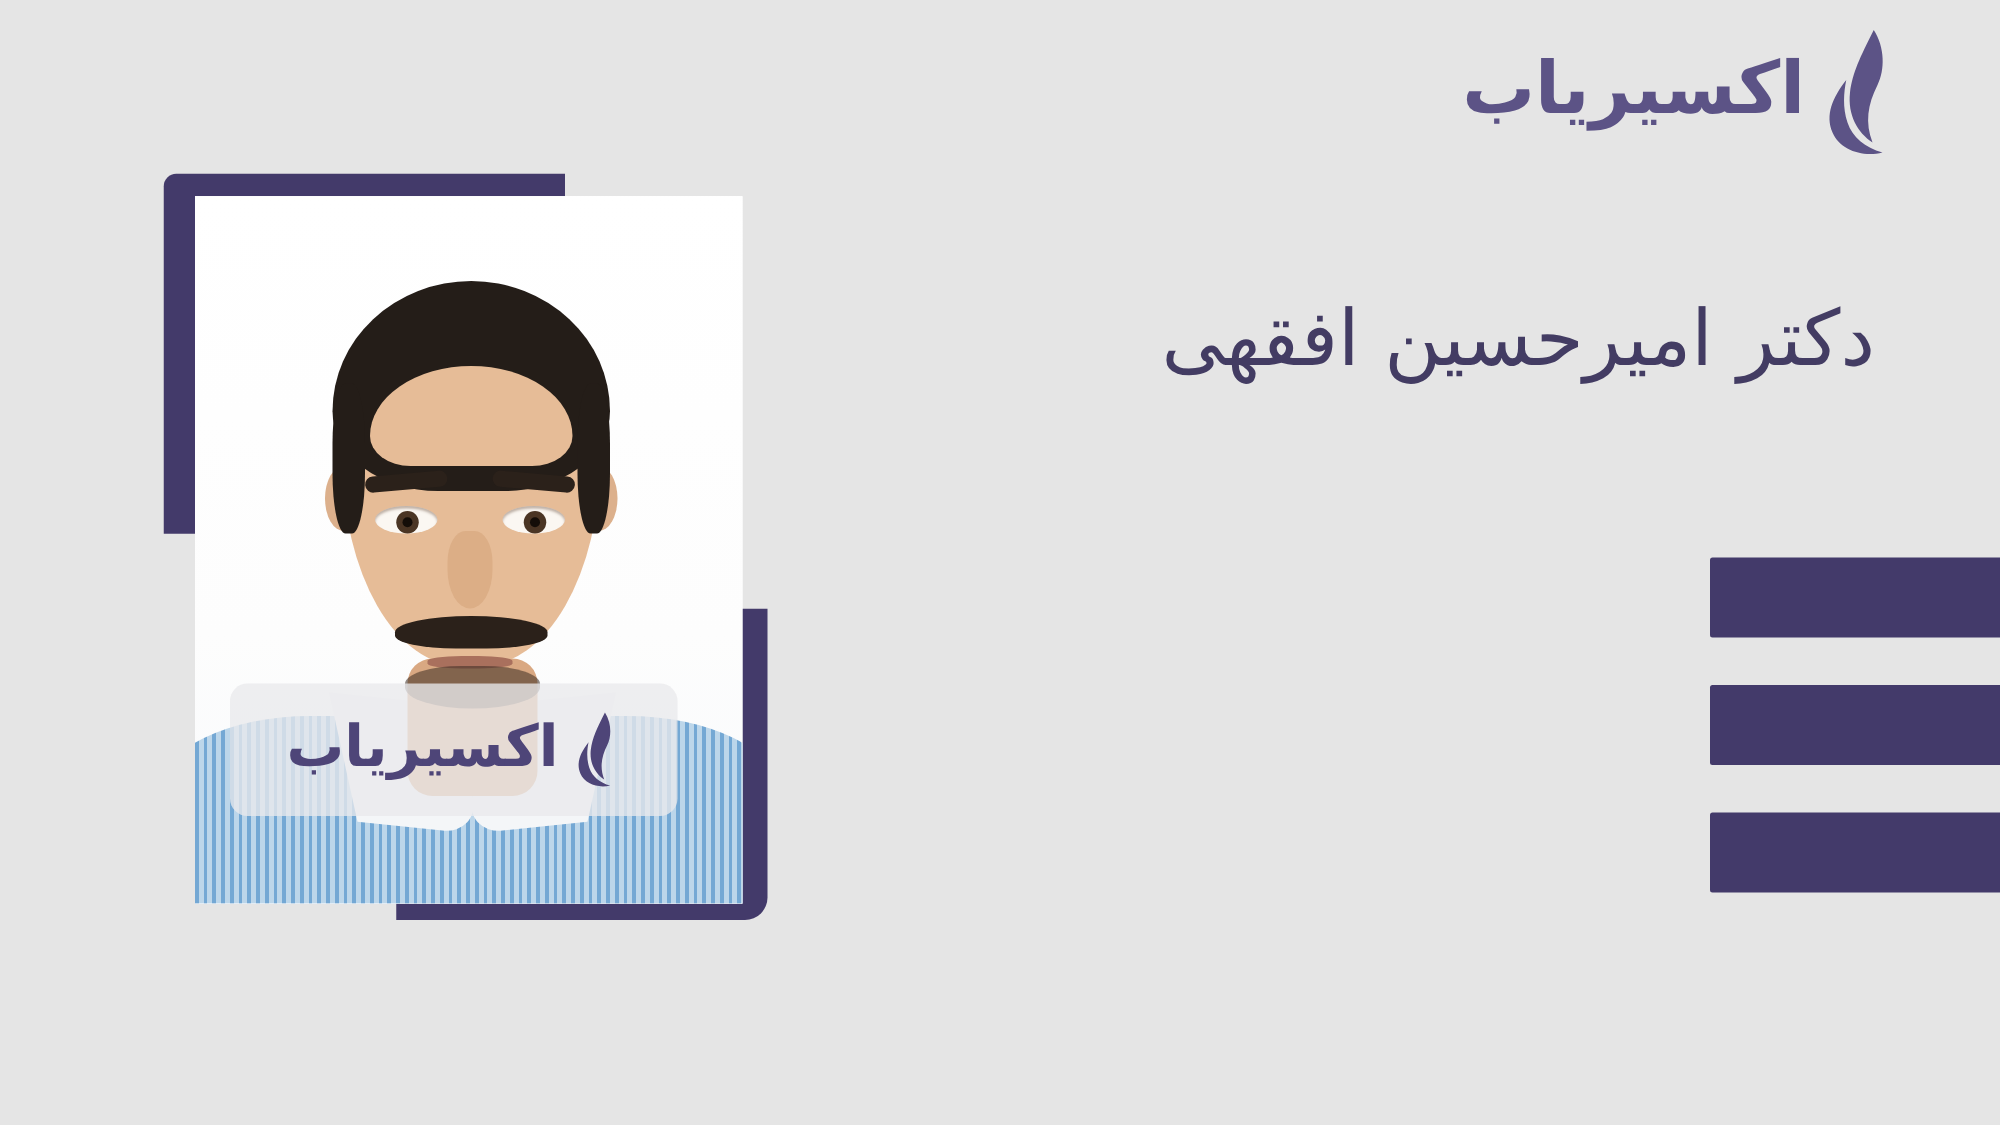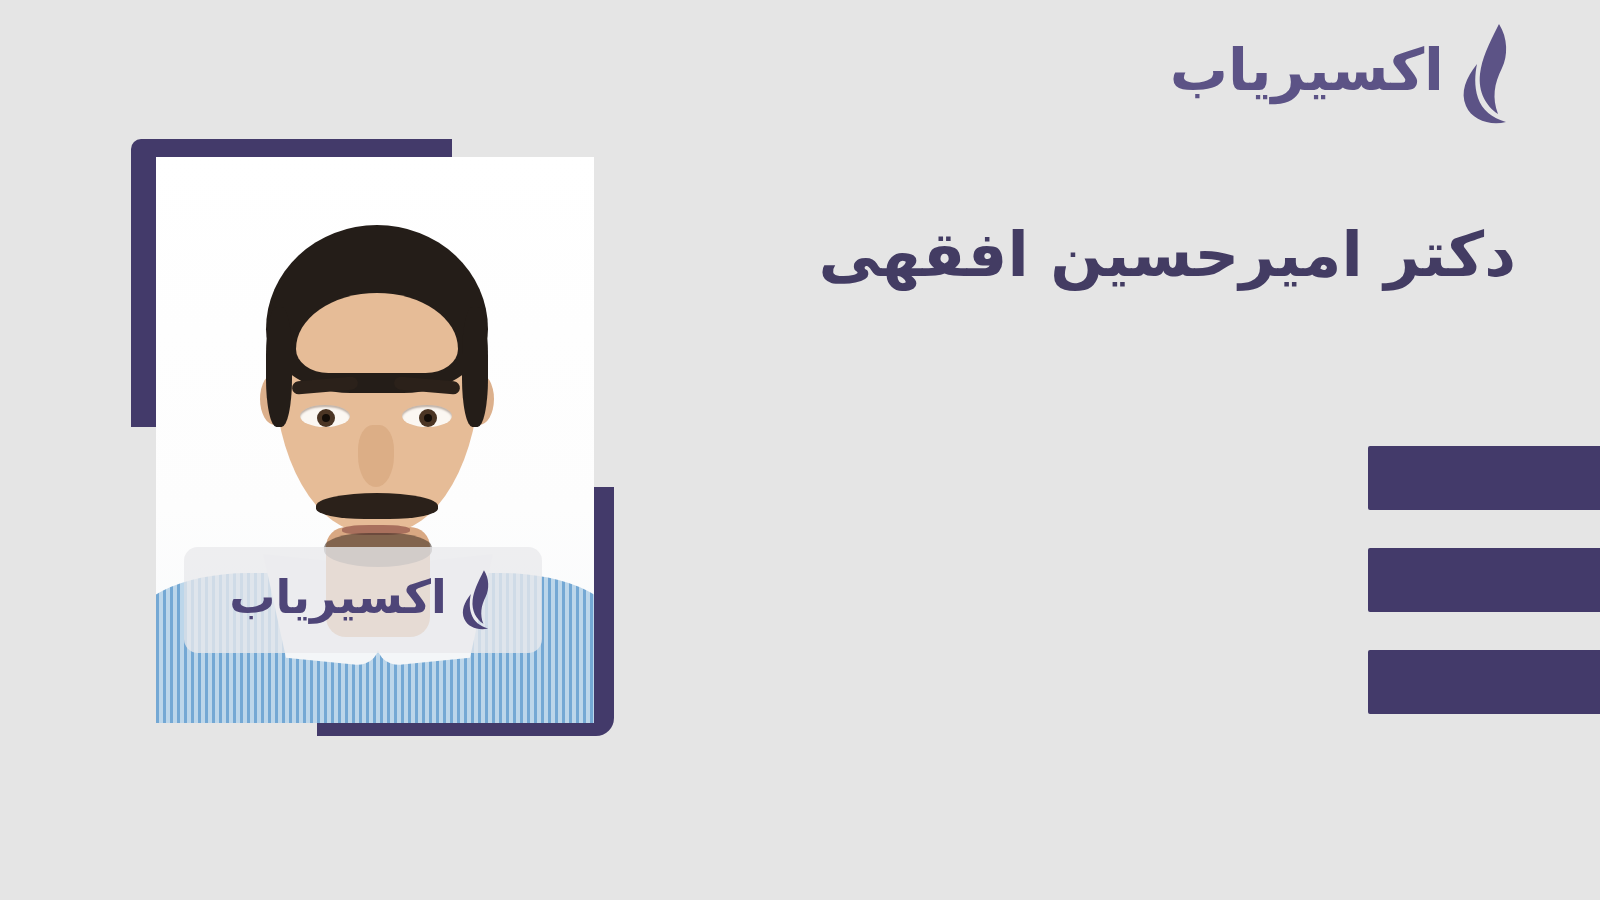--- a/index.html
+++ b/index.html
@@ -297,24 +297,24 @@
   .info {
     position: absolute;
     right: 84px;
     top: 218px;
     width: 760px;
     text-align: left;
     direction: rtl;
   }
   .doctor-name {
     font-size: 62px;
-    font-weight: 700;
+    font-weight: 400;
     color: #433c63;
     line-height: 1.18;
-    margin: 0;
+    margin: 16px;
     white-space: nowrap;
     text-align: right;
   }
   .doctor-specialty {
     font-size: 42px;
     font-weight: 400;
     font-style: italic;
     color: #4a4470;
     line-height: 1.2;
     margin: 14px 0 0 0;

